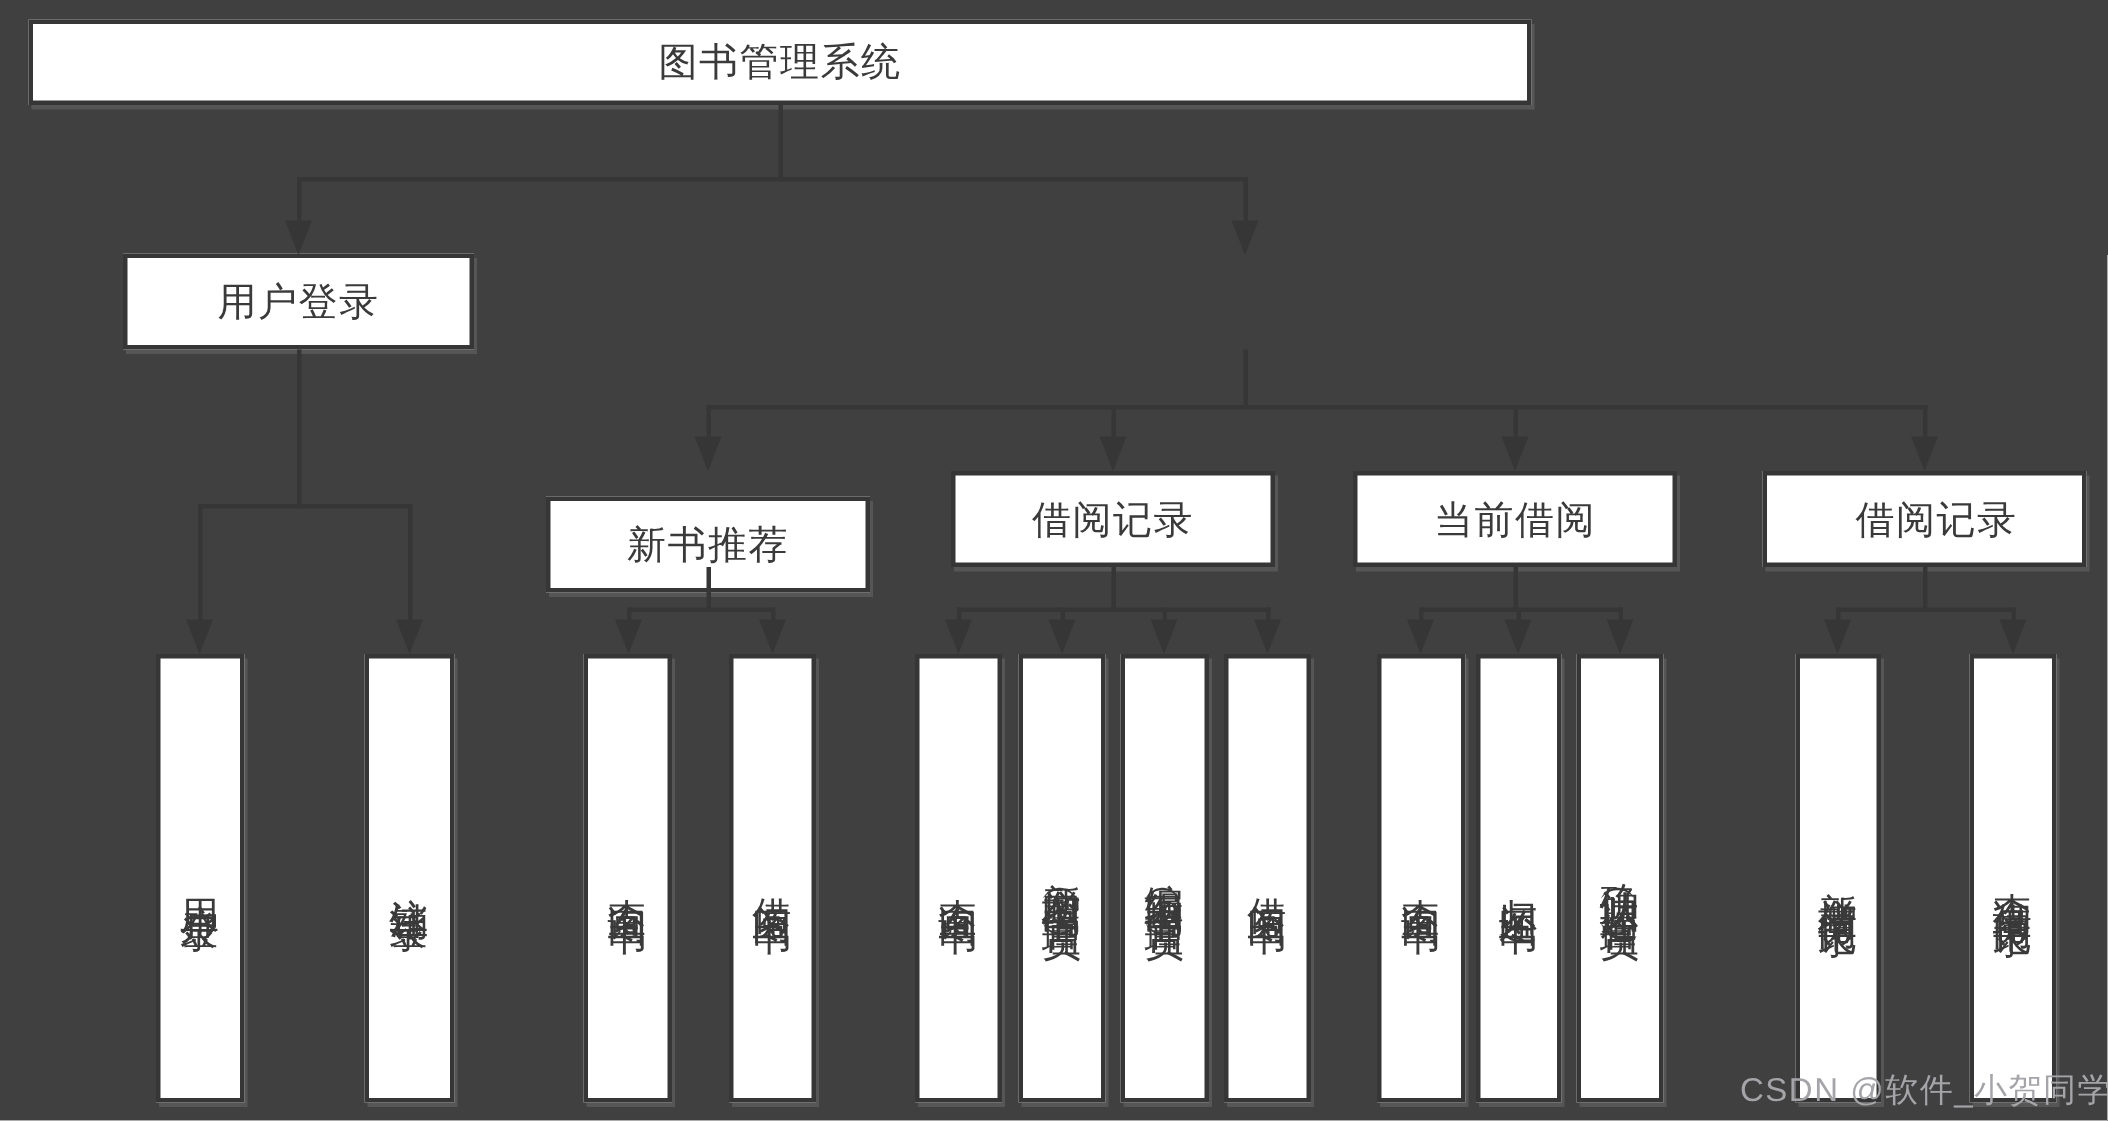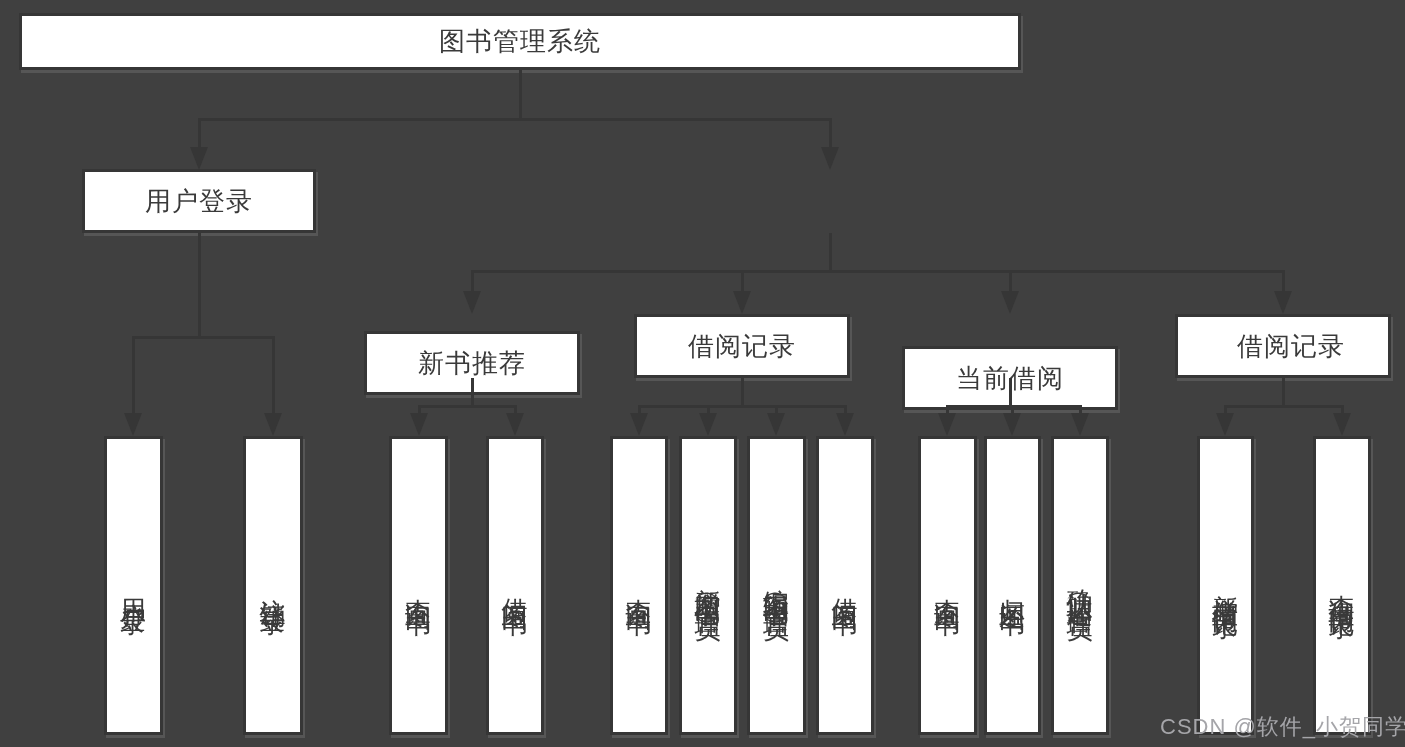--- a/index.html
+++ b/index.html
@@ -60,21 +60,21 @@
 <body>
 
 <div id="canvas">
 
   <div class="node" style="left:19px;top:13px;width:1002px;height:57px;">图书管理系统</div>
 
   <div class="node" style="left:82px;top:169px;width:234px;height:64px;">用户登录</div>
 
   <div class="node" style="left:364px;top:331px;width:216px;height:64px;">新书推荐</div>
   <div class="node" style="left:634px;top:314px;width:216px;height:64px;">借阅记录</div>
-  <div class="node" style="left:902px;top:314px;width:216px;height:64px;margin-top:32px;">当前借阅</div>
+  <div class="node" style="left:902px;top:314px;width:216px;height:64px;">当前借阅</div>
   <div class="node" style="left:1175px;top:314px;width:216px;height:64px;padding-left:16px;">借阅记录</div>
 
   <div class="node leaf" style="left:104px;top:436px;width:59px;height:299px;">
     <span class="vtext">用户登录</span>
     </div>
   <div class="node leaf" style="left:243px;top:436px;width:60px;height:299px;">
     <span class="vtext">注销登录</span>
     </div>
 
   <div class="node leaf" style="left:389px;top:436px;width:59px;height:299px;">

